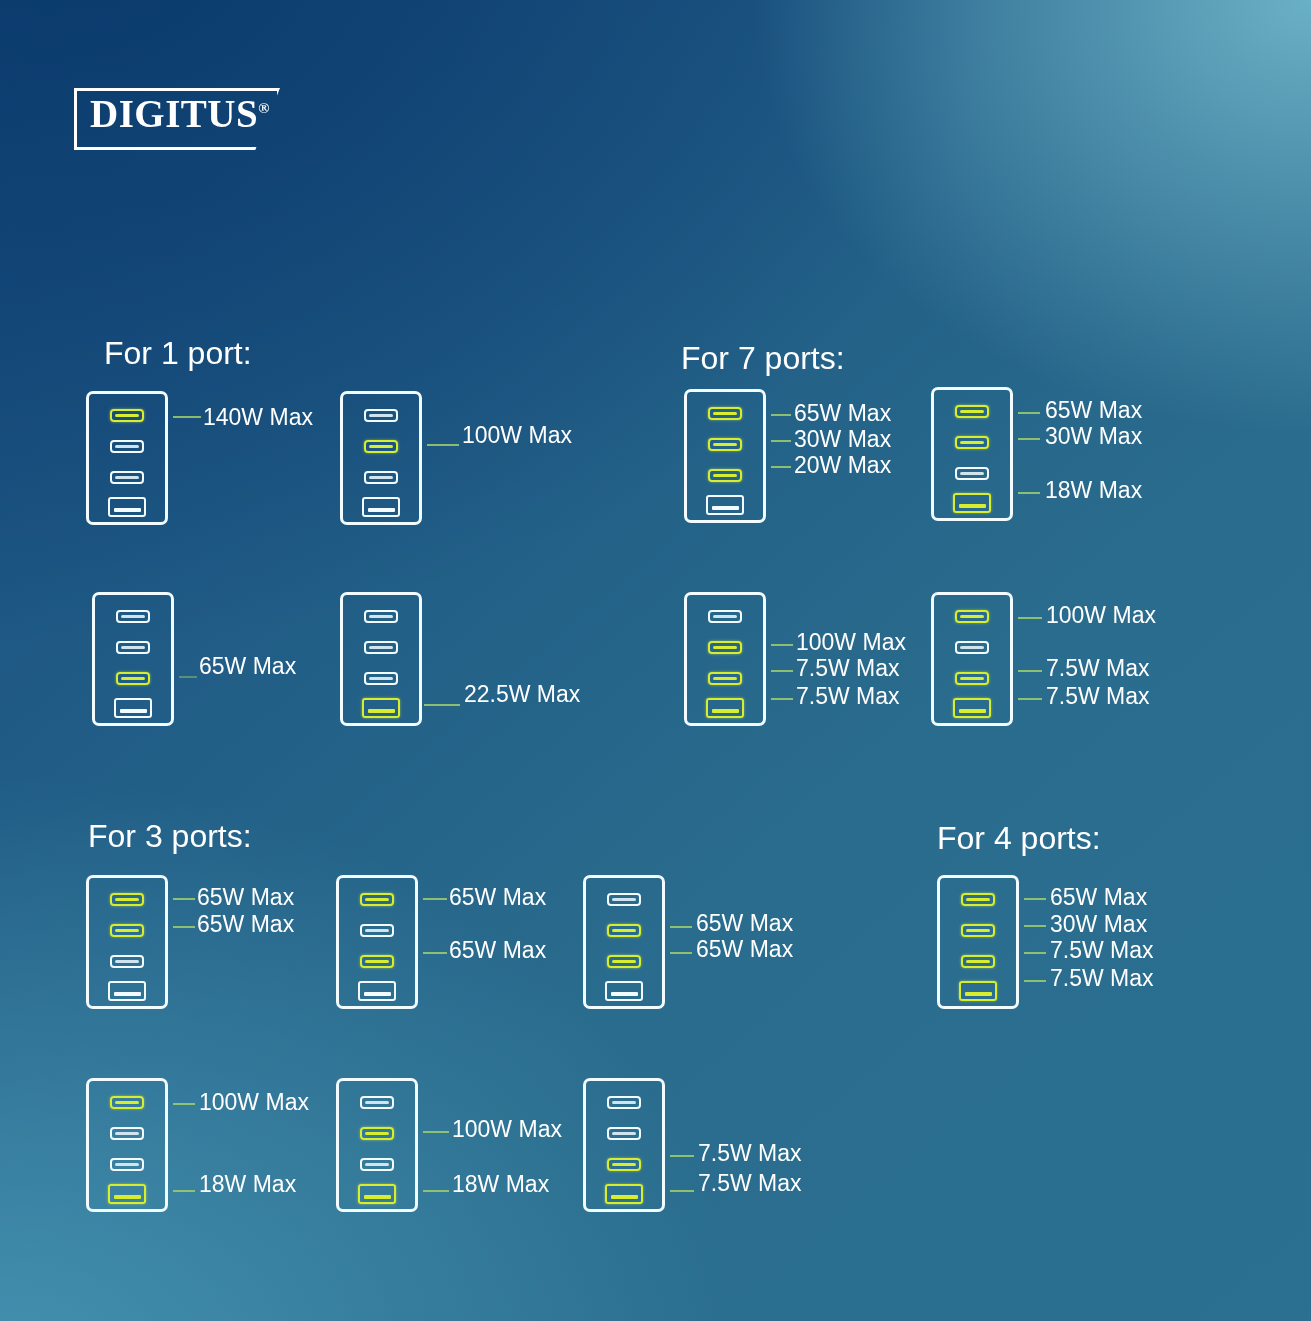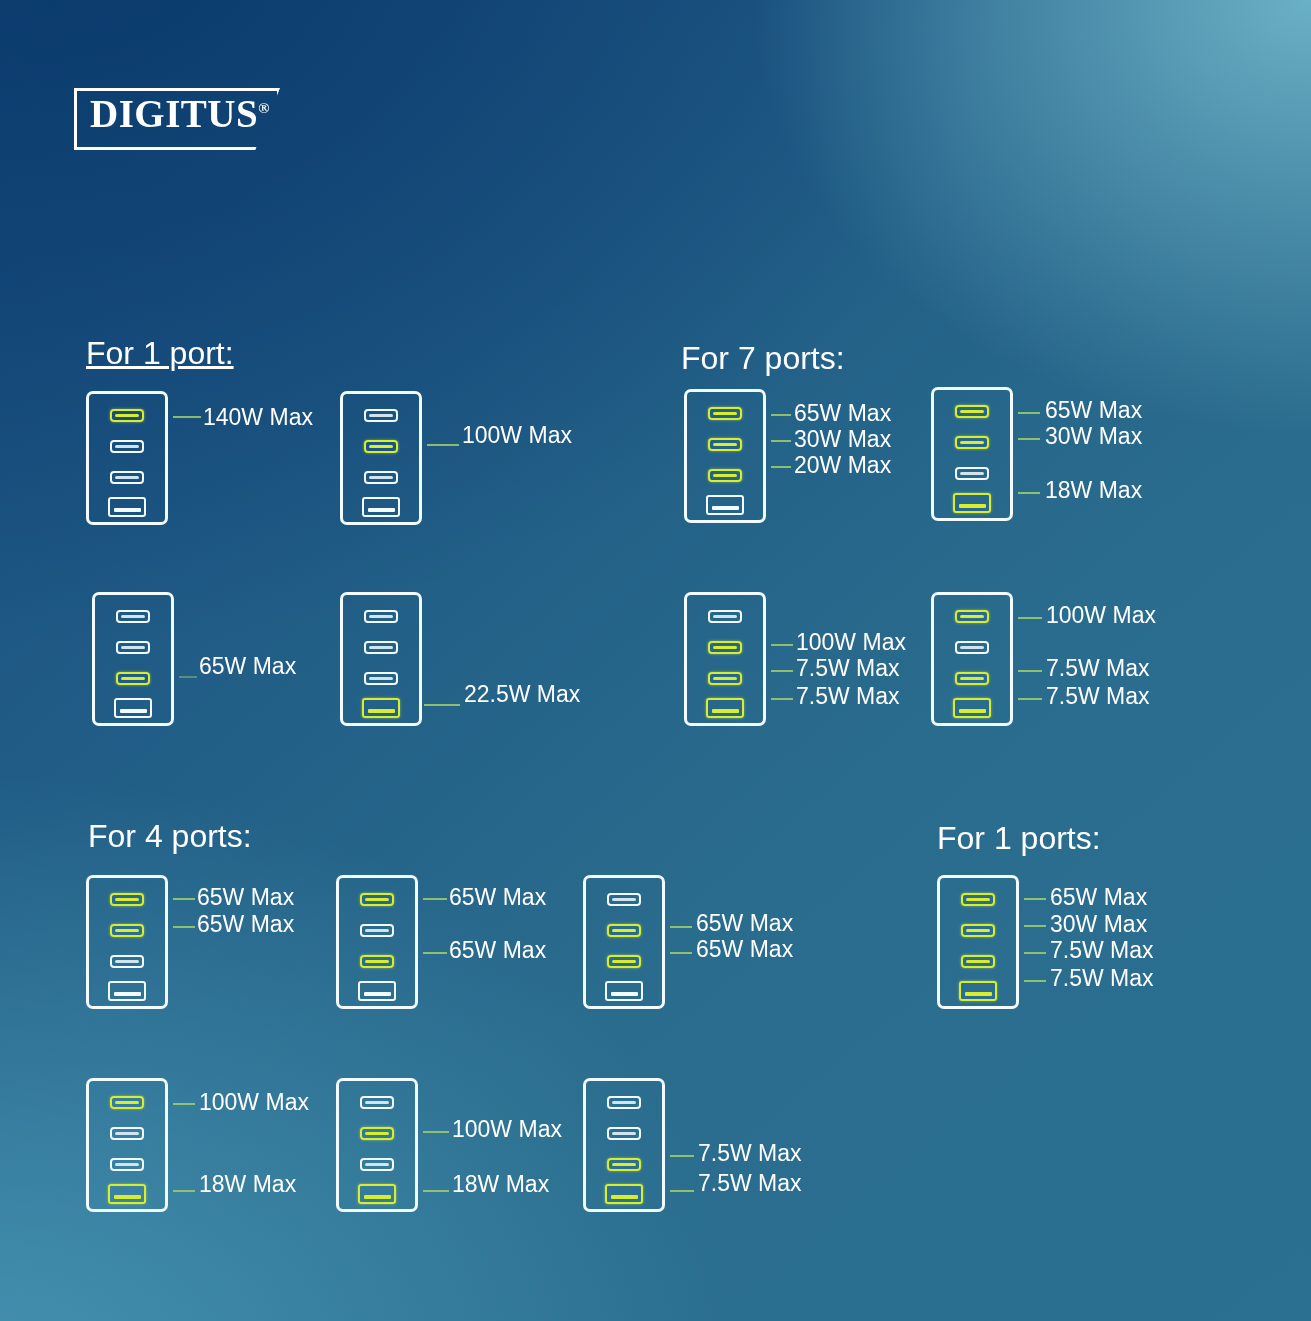--- a/index.html
+++ b/index.html
@@ -162,24 +162,24 @@
 <body>
 
 <div class="page">
 
   <div class="logo-wrap">
     <div class="logo-box"></div>
     <div class="logo-text"><span>DIGITUS</span><sup>®</sup></div>
   </div>
 
 
-  <div class="sec-title" style="left:86px; top:335px;text-decoration:underline;">For 1 port:</div>
-  <div class="sec-title" style="left:88px; top:818px;">For 4 ports:</div>
+  <div class="sec-title" style="left:104px; top:335px;">For 1 port:</div>
+  <div class="sec-title" style="left:88px; top:818px;">For 3 ports:</div>
   <div class="sec-title" style="left:681px; top:340px;">For 7 ports:</div>
-  <div class="sec-title" style="left:937px; top:820px;">For 1 ports:</div>
+  <div class="sec-title" style="left:937px; top:820px;">For 4 ports:</div>
 
   <div class="charger" style="left:86px; top:391px;">
     <div class="port c slot1 on">
         <div class="bar"></div>
       </div>
     <div class="port c slot2">
         <div class="bar"></div>
       </div>
     <div class="port c slot3">
         <div class="bar"></div>

